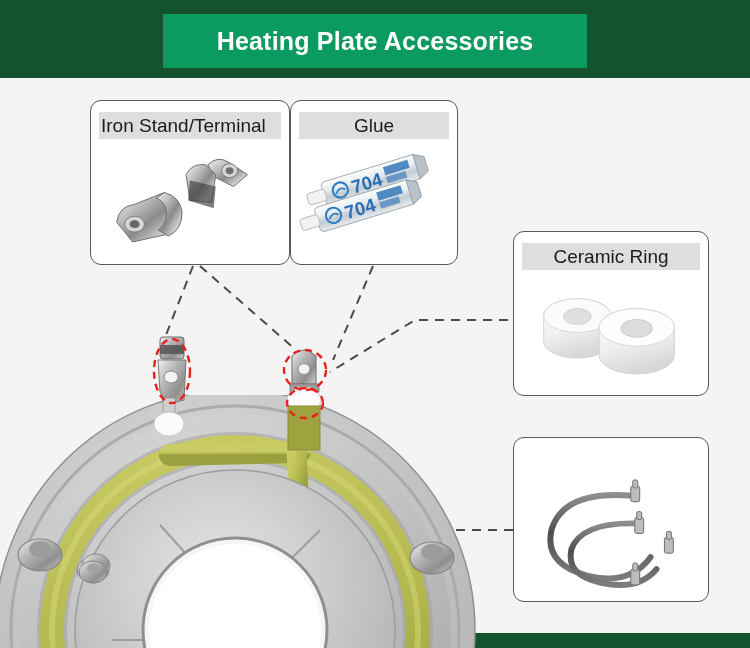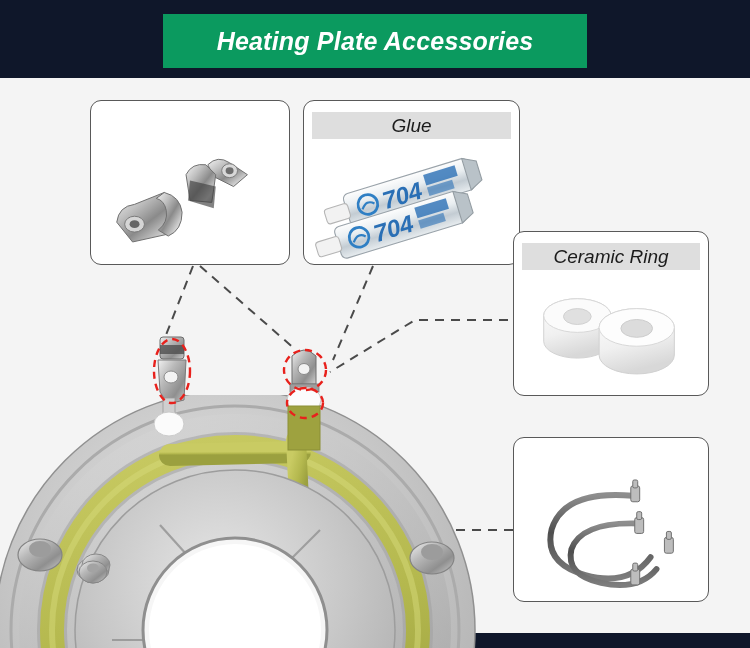--- a/index.html
+++ b/index.html
@@ -13,22 +13,21 @@
     position: relative;
     overflow: hidden;
     font-family: "Liberation Sans", sans-serif;
   }
 
   
   #page {
     position: absolute;
     left: 0; top: 0;
     width: 750px; height: 648px;
-    background: #0f172a;
-    font-style: italic;
+    background: #14532d;
   }
   .panel-bg {
     position: absolute;
     left: 0; top: 78px;
     width: 750px; height: 555px;
     background: #f4f4f4;
   }
 
   
   .banner {
@@ -78,21 +77,21 @@
   .lbl-left  span { text-align: left;   padding-left: 2px; }
   .lbl-center span{ text-align: center; }
 
   .card-art {
     position: absolute;
     left: 0; right: 0;
     top: 40px; bottom: 0;
   }
 
   #card-iron  { left: 90px;  top: 100px; width: 200px; height: 165px; }
-  #card-glue  { left: 303px; top: 100px; width: 217px; height: 165px; }
+  #card-glue  { left: 290px; top: 100px; width: 168px; height: 165px; }
   #card-ring  { left: 513px; top: 231px; width: 196px; height: 165px; }
   #card-erc   { left: 513px; top: 437px; width: 196px; height: 165px; }
 
   
   .layer {
     position: absolute;
     left: 0; top: 0;
     width: 750px; height: 648px;
     pointer-events: none;
   }
@@ -204,20 +203,23 @@
     </g>
 
     <g fill="none" stroke="#e8211c" stroke-width="2.4" stroke-dasharray="7,5">
       <ellipse cx="172" cy="371" rx="18" ry="32"></ellipse>
       <ellipse cx="305" cy="370" rx="21" ry="20"></ellipse>
       <ellipse cx="305" cy="403" rx="18" ry="15"></ellipse>
     </g>
   </svg>
 
   <div class="card" id="card-iron">
+    <div class="card-label lbl-left">
+      <span>Iron Stand/Terminal</span>
+    </div>
     <svg class="card-art" viewBox="0 0 200 125" xmlns="http://www.w3.org/2000/svg">
       <defs>
         <linearGradient id="chrome" x1="0" y1="0" x2="1" y2="1">
           <stop offset="0%" stop-color="#f4f4f4"></stop>
           <stop offset="30%" stop-color="#bfbfbf"></stop>
           <stop offset="55%" stop-color="#8a8a8a"></stop>
           <stop offset="80%" stop-color="#d2d2d2"></stop>
           <stop offset="100%" stop-color="#a0a0a0"></stop>
         </linearGradient>
       </defs>

